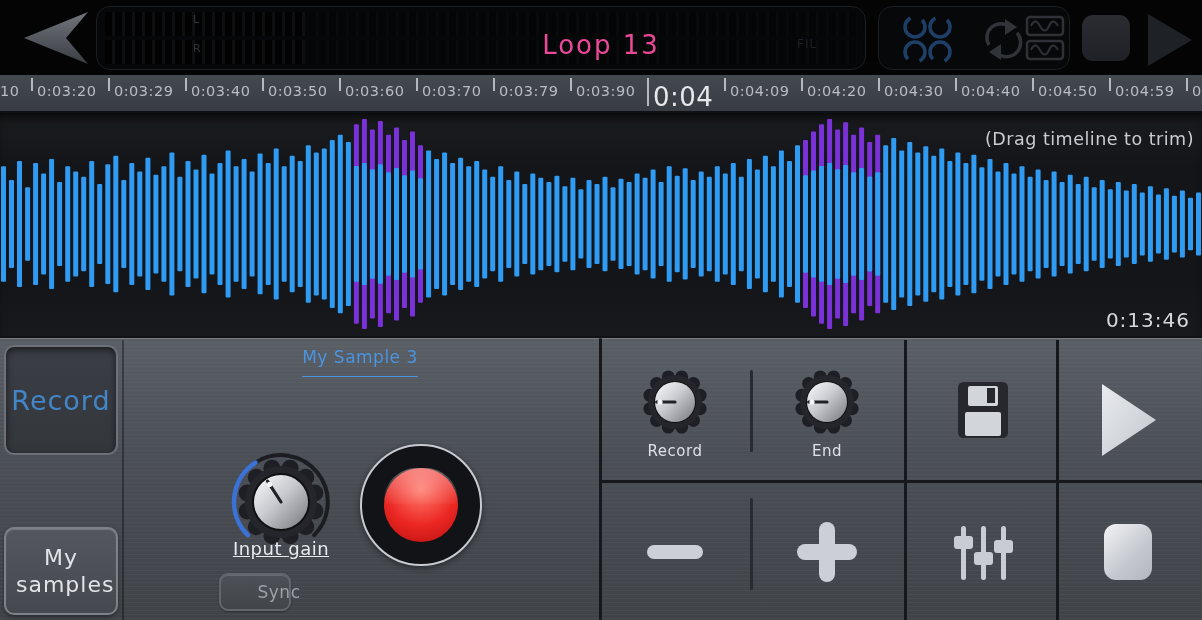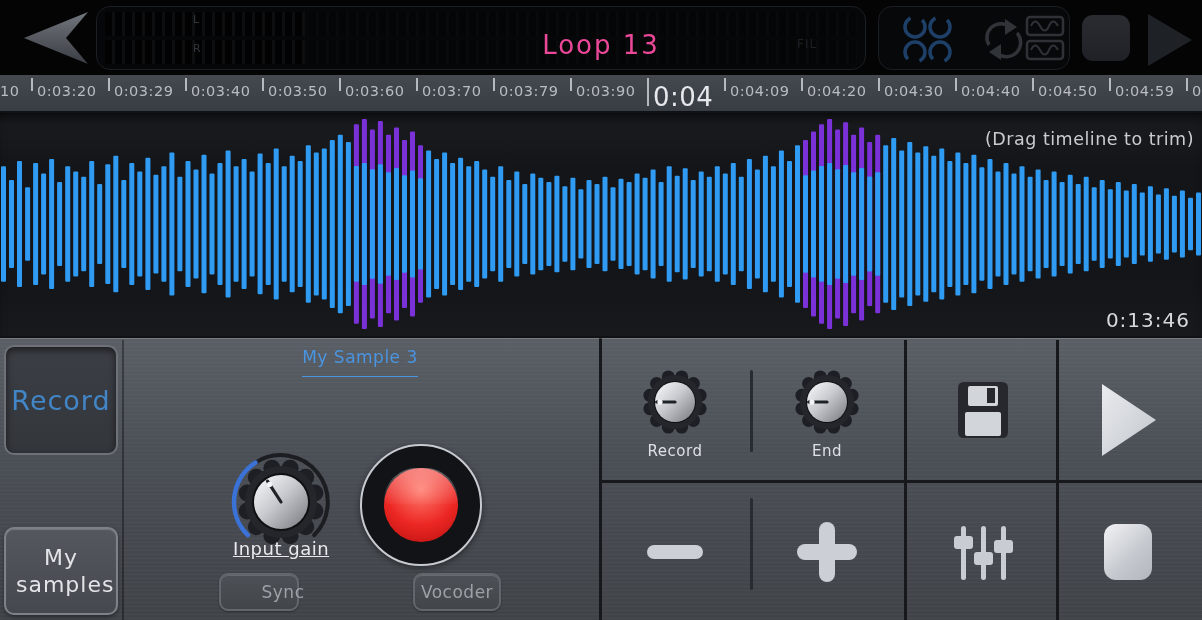--- a/index.html
+++ b/index.html
@@ -94,21 +94,21 @@
   .rec-inner{position:absolute;left:50%;top:50%;width:74px;height:74px;margin:-37px 0 0 -37px;border-radius:50%;
              background:radial-gradient(circle at 50% 30%,#ff7b6e,#ec2723 55%,#b81010);}
   .rec-gloss{position:absolute;left:50%;top:22px;width:74px;height:36px;margin-left:-37px;
              border-radius:37px 37px 4px 4px;
              background:linear-gradient(180deg,rgba(255,255,255,.35),rgba(255,255,255,.03));}
 
   .toggle-btn{position:absolute;top:235px;height:38px;border:2px solid #63676d;border-radius:9px;
               background:linear-gradient(180deg,#4d5056,#424549);color:#9da1a8;font-size:17px;
               display:flex;align-items:center;justify-content:center;letter-spacing:.5px;cursor:pointer;
               box-shadow:inset 0 1px 0 rgba(255,255,255,.15),0 1px 2px rgba(0,0,0,.35);box-sizing:border-box;}
-  .tg1{left:219px;width:80px;padding-left:48px;}
+  .tg1{left:219px;width:72px;padding-left:48px;}
   .tg2{left:317px;width:86px;}
   .tg3{left:413px;width:88px;}
 
   .cell-icon{position:absolute;cursor:pointer;}
   .save-icon{left:954px;top:42px;}
   .play-big{left:1100px;top:44px;}
   .minus-btn{left:647px;top:207px;width:56px;height:14px;border-radius:7px;background:#ccd0d6;}
   .plus-btn{left:797px;top:184px;width:60px;height:60px;}
   .plus-btn i{position:absolute;background:#ccd0d6;border-radius:8px;}
   .plus-h{left:0;top:22px;width:60px;height:16px;}
@@ -467,23 +467,20 @@
           <circle cx="43.6" cy="37.4" r="2.6" fill="#f2f4f6"></circle>
         </svg></div>
     <div class="gain-label">Input gain</div>
     <div class="rec-outer">
       <div class="rec-inner"></div>
       <div class="rec-gloss"></div>
     </div>
     <div class="toggle-btn tg1">
         <span>Sync</span>
       </div>
-    <div class="toggle-btn tg3">
-        <span>Vocoder</span>
-      </div>
 
     <div class="knob start-knob" id="startKnob"><svg width="76" height="76">
           <defs>
             <linearGradient id="cgs" x1="0" y1="0" x2="1" y2="1">
               <stop offset="0" stop-color="#fbfcfd"></stop>
               <stop offset="0.45" stop-color="#c9cbd0"></stop>
               <stop offset="1" stop-color="#75777c"></stop>
             </linearGradient>
           </defs>
           <circle cx="63.1" cy="44.7" r="6.5" fill="#1d1f24"></circle>

